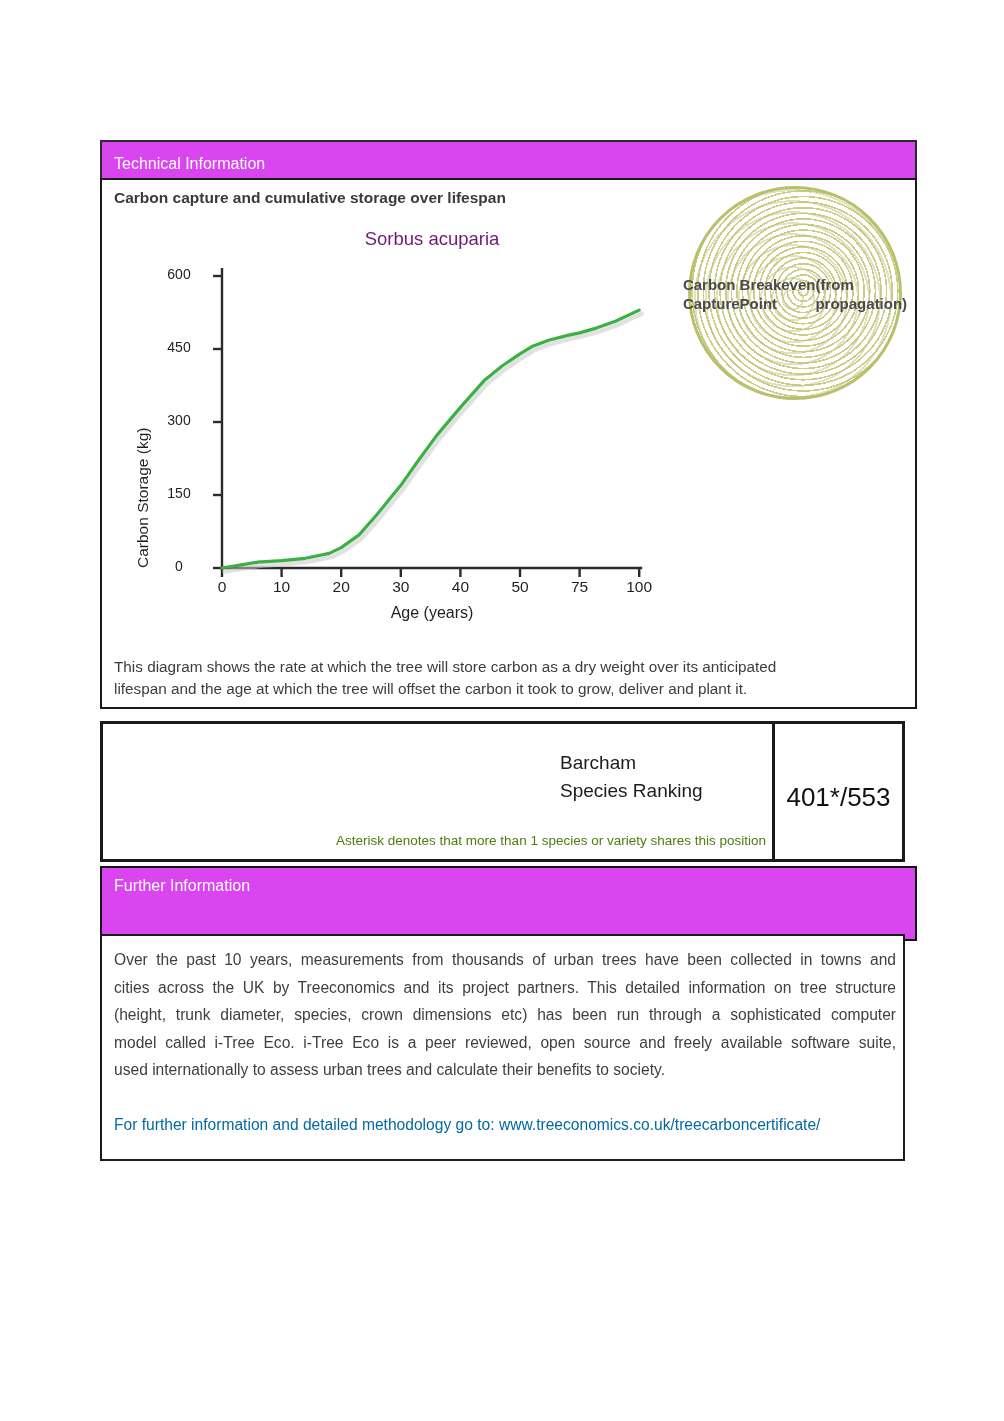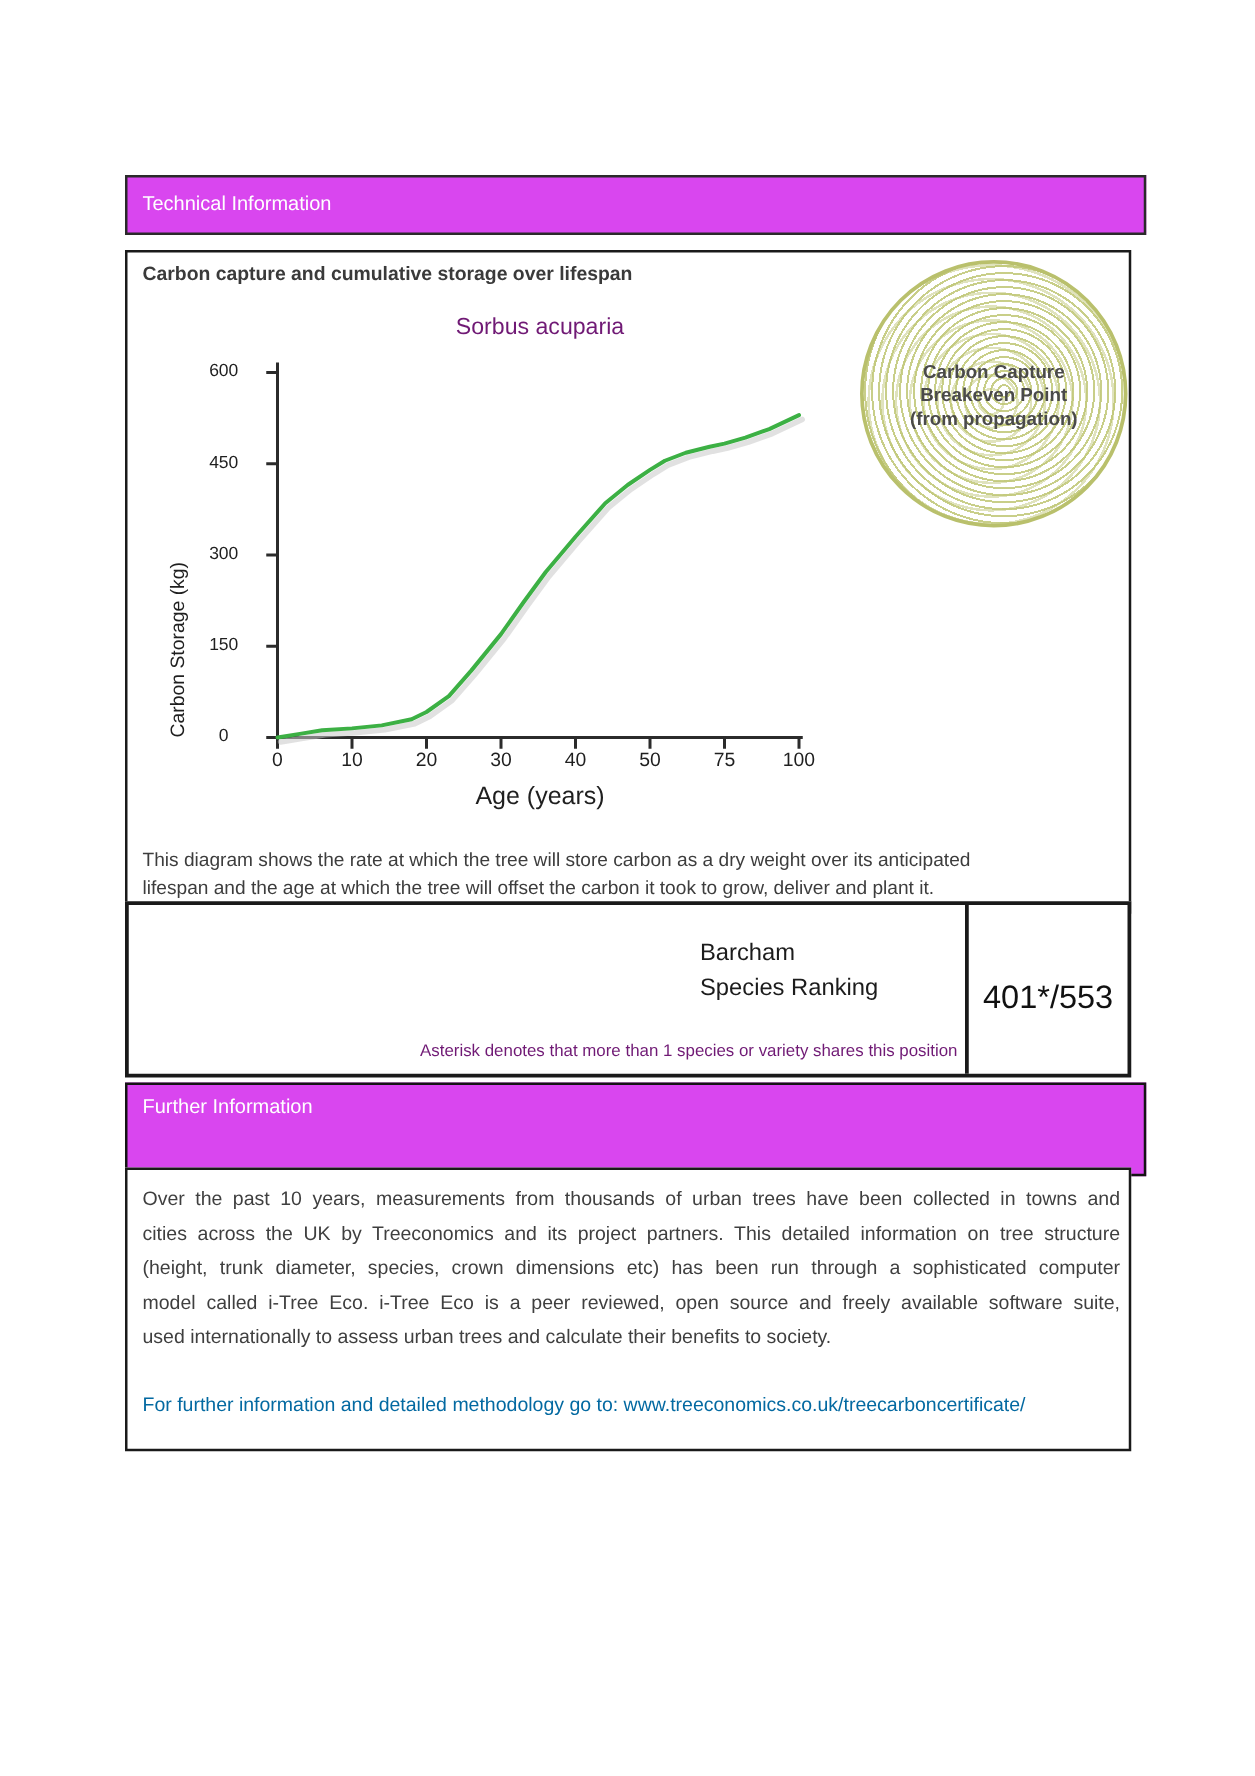--- a/index.html
+++ b/index.html
@@ -7,54 +7,54 @@
         font-family:"Liberation Sans","DejaVu Sans",sans-serif;color:#3f3f3f;}
 
   
   .band{position:absolute;left:100px;width:801px;background:#d946ef;border:2px solid #141414;
         color:#ffffff;font-size:16px;}
   .band1{top:140px;height:44px;line-height:44px;padding-left:12px;border:2px solid #2a2a2a;}
   .band2{top:866px;height:62px;padding:9px 0 0 12px;}
 
   
   .panel{position:absolute;left:100px;width:801px;background:#ffffff;border:2px solid #1a1a1a;}
-  .chart-panel{top:200px;height:527px;}
+  .chart-panel{top:178px;height:527px;padding-left:12px;}
   .rank-panel{top:721px;height:135px;border-width:3px;width:799px;display:flex;}
   .text-panel{top:934px;height:223px;}
 
   .chart-heading{position:absolute;left:12px;top:9px;font-size:15.5px;font-weight:bold;color:#3a3a3a;}
 
   
   .plot-svg{position:absolute;left:0;top:0;}
   .xt{position:absolute;width:44px;text-align:center;font-size:15.5px;color:#1f1f1f;}
   .yt{position:absolute;width:58px;text-align:center;font-size:14px;color:#1f1f1f;}
   .chart-title{position:absolute;left:120px;top:48px;width:420px;text-align:center;
                font-size:18.5px;color:#701a75;}
   .xlab{position:absolute;left:120px;top:424px;width:420px;text-align:center;
-        font-size:20px;color:#1f1f1f;}
+        font-size:16px;color:#1f1f1f;}
   .ylab{position:absolute;left:32px;top:92px;height:296px;writing-mode:vertical-rl;
         transform:rotate(180deg);display:flex;align-items:center;font-size:15.5px;color:#1f1f1f;}
 
   
   .badge{position:absolute;left:586px;top:6px;width:214px;height:214px;border-radius:50%;
          border:3px solid #b9c06c;box-sizing:border-box;
          background:
            repeating-radial-gradient(circle at 54% 49%, rgba(191,198,116,0) 0 4px, rgba(191,198,116,.85) 4px 5.6px),
            repeating-radial-gradient(circle at 49% 53%, rgba(185,192,108,0) 0 9px, rgba(185,192,108,.45) 9px 11px);}
-  .badge-text{position:absolute;inset:0;display:flex;flex-direction:column;align-items:center;
-              justify-content:center;text-align:center;padding-top:2px;}
+  .badge-text{position:absolute;inset:0;display:flex;flex-direction:row;align-items:center;
+              justify-content:center;padding-top:2px;}
   .badge-line{font-size:15px;line-height:19px;font-weight:bold;color:#4a4a4a;}
   .badge-value{font-size:42px;color:#434343;margin-top:18px;}
 
   .caption{position:absolute;left:12px;top:476px;width:782px;font-size:15.3px;line-height:22px;color:#3d3d3d;}
 
   
   .rank-left{flex:1;position:relative;}
   .rank-names{position:absolute;left:457px;top:25px;font-size:19px;line-height:28px;color:#1c1c1c;}
-  .rank-footnote{position:absolute;right:6px;bottom:11px;font-size:13.5px;color:#701a75;}
+  .rank-footnote{position:absolute;right:6px;bottom:11px;font-size:13.5px;color:#4d7c0f;}
   .rank-right{width:127px;border-left:3px solid #1a1a1a;display:flex;align-items:center;
               justify-content:center;}
   .rank-value{font-size:26px;color:#111111;margin-top:12px;}
 
   
   .further-text{padding:10px 7px 0 12px;font-size:15.6px;line-height:27.5px;color:#3f3f3f;}
   .just-line{text-align:justify;text-align-last:justify;}
   .just-line.last-line{text-align-last:left;}
   .plain-line{text-align:left;}
   .link-line{margin-top:27px;font-size:15.6px;line-height:27.5px;color:#0369a1;padding:0 7px 0 12px;}

